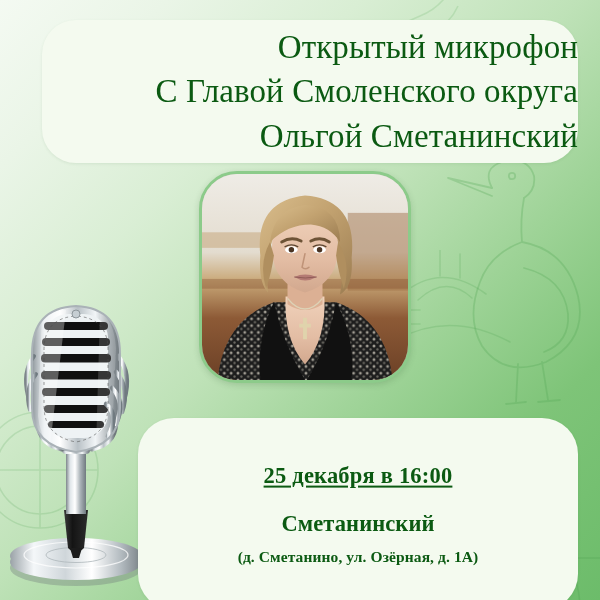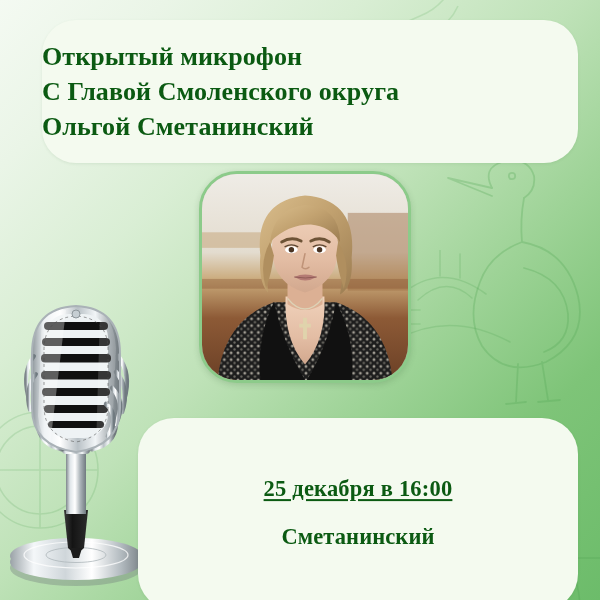--- a/index.html
+++ b/index.html
@@ -47,24 +47,24 @@
     width: 536px;
     height: 143px;
     background: #f4faef;
     border-radius: 34px;
     box-shadow: 0 1px 3px rgba(60,110,60,.10);
   }
   .title-card .inner {
     position: absolute;
     left: 0; right: 0; top: 50%;
     transform: translateY(-50%);
-    text-align: left;
+    text-align: right;
     color: #0b5a12;
-    font-weight: bold;
-    font-size: 26px;
+    font-weight: normal;
+    font-size: 33px;
     line-height: 1.36;
     letter-spacing: .1px;
   }
   .title-line { display: block; white-space: nowrap; }
 
   
   .portrait-frame {
     position: absolute;
     left: 199px;
     top: 171px;
@@ -370,16 +370,17 @@
       <path d="M52 54 Q52 22 84 20 Q116 22 116 54 L116 110 Q116 140 84 146 Q52 140 52 110 Z" fill="none" stroke="#4a4a4a" stroke-width="1" stroke-dasharray="3 3" opacity=".55"></path>
 
       <circle cx="84" cy="18" r="4" fill="#c6ced3" stroke="#8d969b" stroke-width="1"></circle>
     </svg>
   </div>
 
   <div class="info-card">
     <div class="inner">
       <span class="info-date">25 декабря в 16:00</span>
       <span class="info-venue">Сметанинский</span>
+      <span class="info-address">(д. Сметанино, ул. Озёрная, д. 1А)</span>
     </div>
   </div>
 
 </div>
 
 </body></html>

